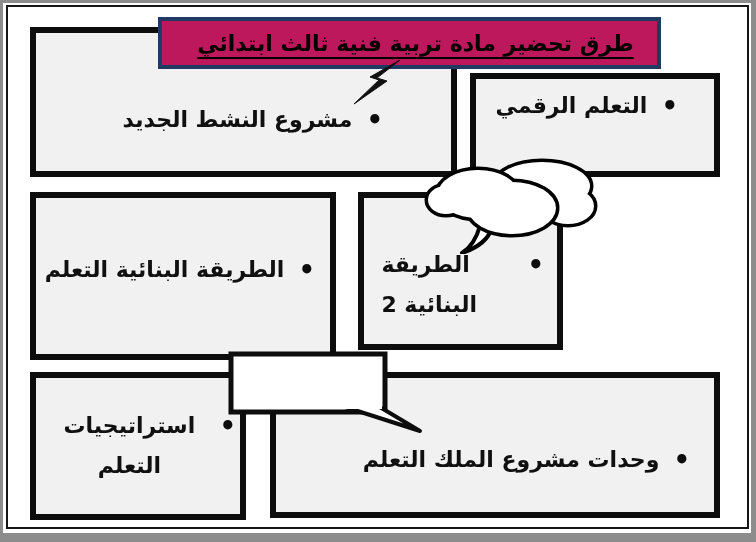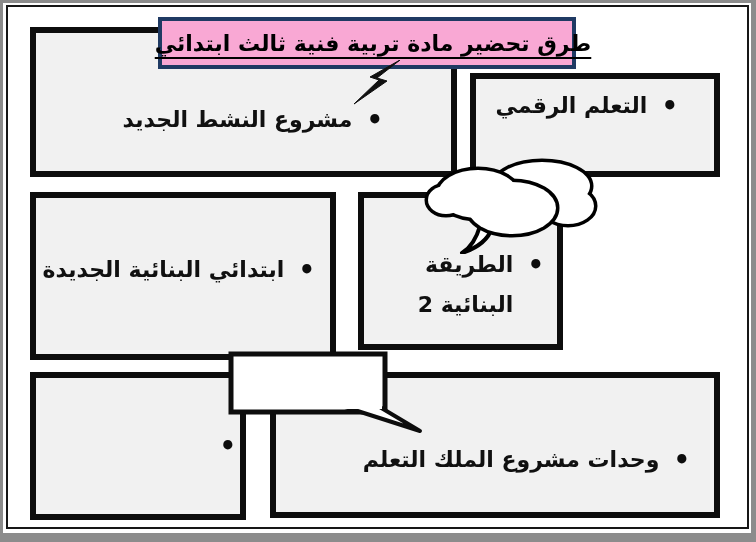--- a/index.html
+++ b/index.html
@@ -17,29 +17,29 @@
   .bullet{font-size:26px;line-height:40px;color:#0d0d0d;font-weight:700;margin-left:14px;}
   .txt{font-size:22px;font-weight:700;line-height:40px;color:#101010;white-space:nowrap;}
   .b1{left:30px;top:27px;width:427px;height:150px;}
   .b1 .item{margin:36px 68px 0 0;}
   .b2{left:470px;top:73px;width:250px;height:104px;}
   .b2 .item{margin:0 36px 38px 0;}
   .b3{left:30px;top:192px;width:306px;height:168px;}
   .b3 .item{margin:0 15px 12px 0;}
   .b4{left:358px;top:192px;width:205px;height:158px;}
   .b4 .item{margin:28px 13px 0 0;}
-  .b4 .txt{white-space:normal;width:132px;text-align:right;}
+  .b4 .txt{white-space:normal;width:132px;text-align:left;}
   .b5{left:30px;top:372px;width:216px;height:148px;}
   .b5 .item{margin:0 4px 0 0;}
   .b5 .txt{white-space:normal;width:152px;text-align:center;}
   .b6{left:270px;top:372px;width:450px;height:146px;}
   .b6 .item{margin:30px 24px 0 0;}
   
-  .titlebox{position:absolute;left:158px;top:17px;width:418px;height:52px;box-sizing:border-box;
-            background:#f9a8d4;border:4px solid #1f3a63;display:flex;align-items:center;
+  .titlebox{position:absolute;left:158px;top:17px;width:503px;height:52px;box-sizing:border-box;
+            background:#be185d;border:4px solid #1f3a63;display:flex;align-items:center;
             justify-content:center;z-index:5;padding-left:12px;}
   .titletext{direction:rtl;font-size:22px;font-weight:700;color:#000;white-space:nowrap;
              text-decoration:underline;text-decoration-thickness:2px;text-underline-offset:6px;}
   
   .shape{position:absolute;z-index:6;}
   .sh-lightning{left:354px;top:60px;}
   .sh-cloud{left:420px;top:156px;}
   .sh-callout{left:222px;top:346px;}
 </style>
 </head>
@@ -57,34 +57,35 @@
   <div class="box b2">
     <div class="item">
       <span class="bullet">•</span>
       <span class="txt">التعلم الرقمي</span>
     </div>
   </div>
 
   <div class="box b3">
     <div class="item">
       <span class="bullet">•</span>
-      <span class="txt">ابتدائي البنائية الجديدة</span>
+      <span class="txt">الطريقة البنائية التعلم</span>
     </div>
   </div>
 
   <div class="box b4">
     <div class="item">
       <span class="bullet">•</span>
       <span class="txt">الطريقة البنائية 2</span>
     </div>
   </div>
 
   <div class="box b5">
     <div class="item">
       <span class="bullet">•</span>
+      <span class="txt">استراتيجيات التعلم</span>
     </div>
   </div>
 
   <div class="box b6">
     <div class="item">
       <span class="bullet">•</span>
       <span class="txt">وحدات مشروع الملك التعلم</span>
     </div>
   </div>
 

